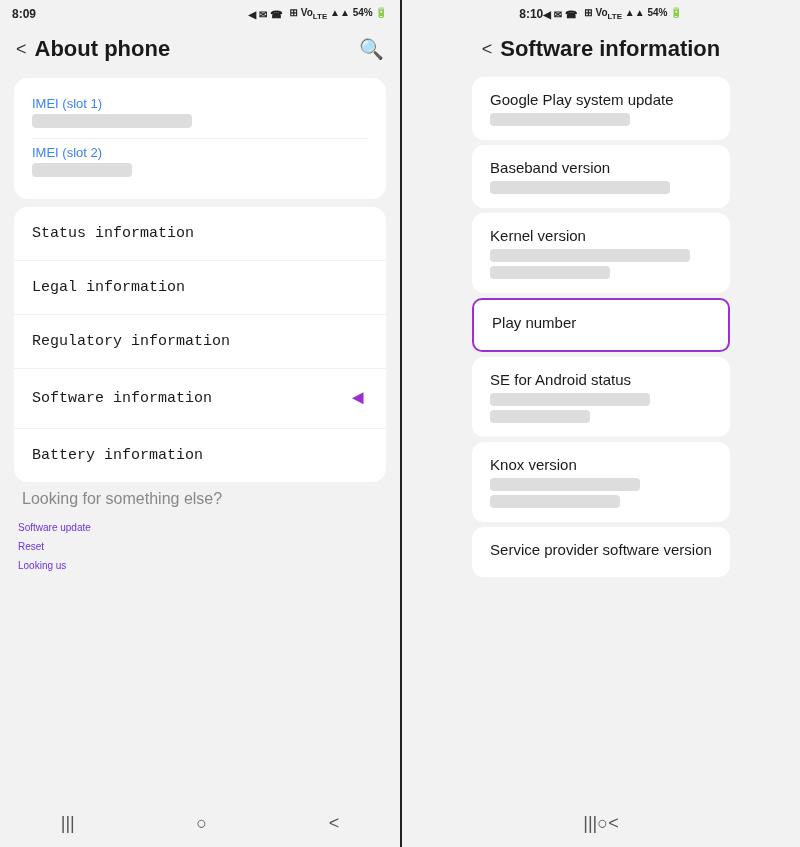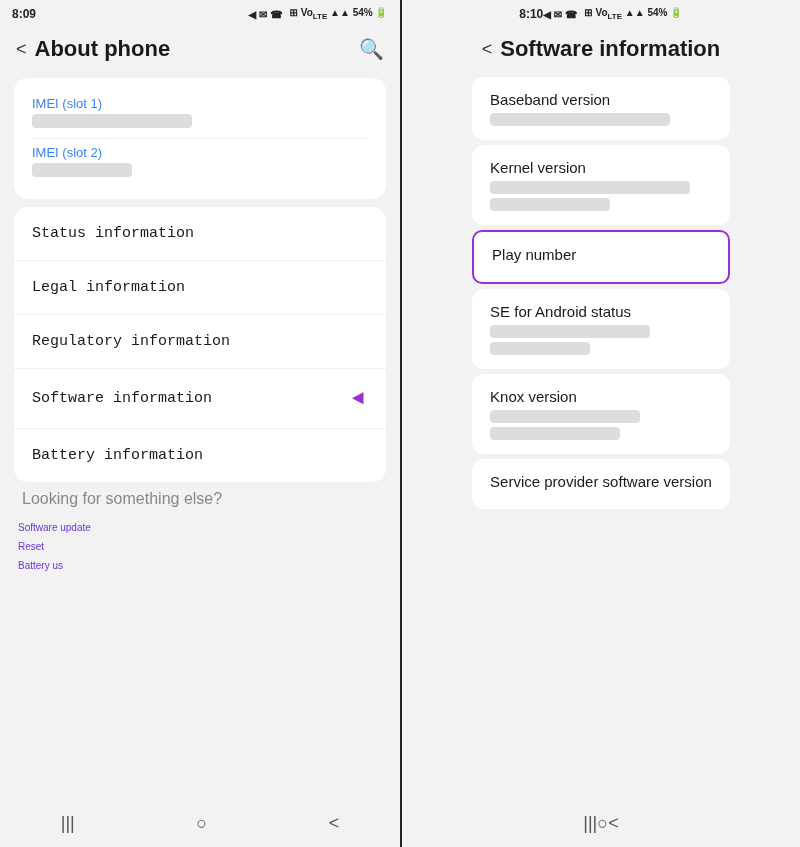--- a/index.html
+++ b/index.html
@@ -240,21 +240,21 @@
       </div>
       <div class="list-item">
         <span>Battery information</span>
       </div>
     </div>
 
     <div class="looking-section">
       <div class="looking-title">Looking for something else?</div>
       <a class="link-item">Software update</a>
       <a class="link-item">Reset</a>
-      <a class="link-item">Battery us</a>
+      <a class="link-item">Looking us</a>
     </div>
   </div>
 
   <div class="nav-bar">
     <span class="nav-icon">|||</span>
     <span class="nav-icon">○</span>
     <span class="nav-icon">&lt;</span>
   </div>
 </div>
 
@@ -268,20 +268,24 @@
     </div>
   </div>
 
   <div class="right-header">
     <span class="back-arrow">&lt;</span>
     <span class="right-header-title">Software information</span>
   </div>
 
   <div class="right-content-area">
 
+    <div class="info-item">
+      <div class="info-label">Google Play system update</div>
+      <div class="blurred-line w1"></div>
+    </div>
 
     <div class="info-item">
       <div class="info-label">Baseband version</div>
       <div class="blurred-line w2"></div>
     </div>
 
     <div class="info-item">
       <div class="info-label">Kernel version</div>
       <div class="blurred-line w5"></div>
       <div class="blurred-line w3" style="margin-top:4px;"></div>

